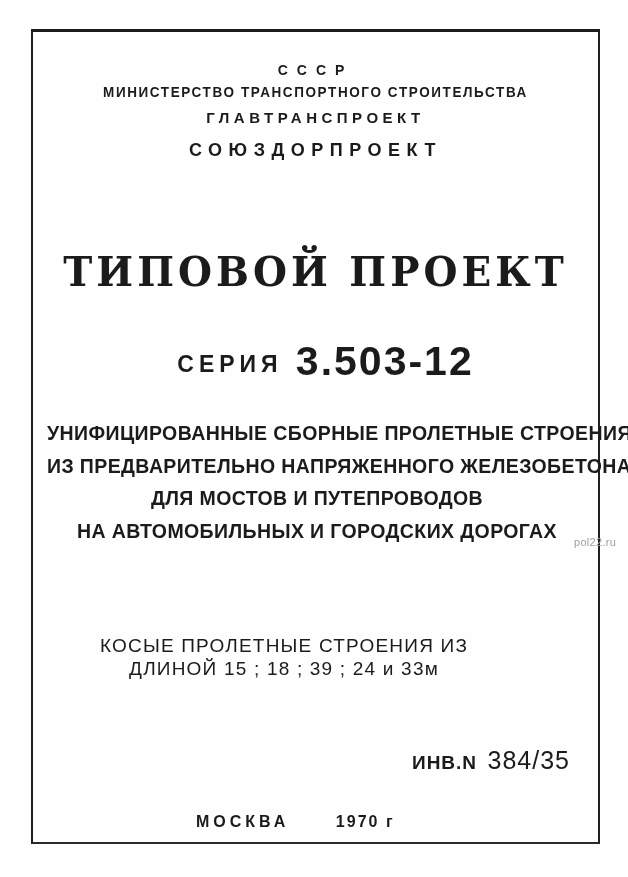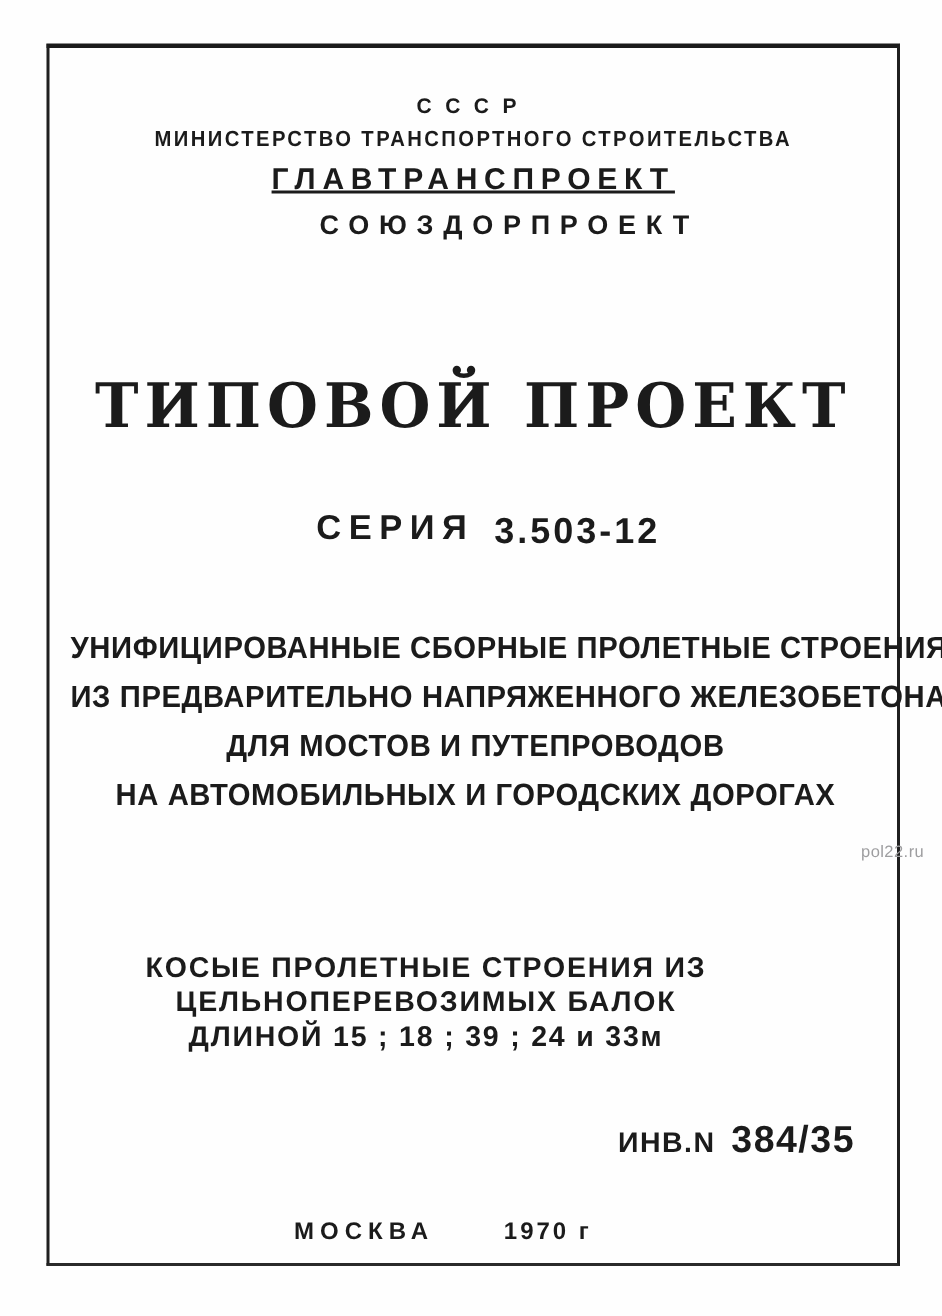--- a/index.html
+++ b/index.html
@@ -42,31 +42,29 @@
   }
   .ministry {
     top: 53px;
     font-size: 13.5px;
     font-weight: bold;
     letter-spacing: 1.6px;
     transform: scaleY(1.08);
   }
   .org1 {
     top: 77px;
-    font-size: 20px;
+    font-size: 15px;
     font-weight: bold;
     letter-spacing: 4.5px;
-    text-decoration: underline;
   }
   .org2 {
     top: 108px;
     font-size: 18px;
     font-weight: bold;
     letter-spacing: 6.5px;
-    padding-left: 24px;
   }
 
   
   .main-title {
     top: 216px;
     font-family: "DejaVu Serif", serif;
     font-size: 39px;
     font-weight: bold;
     letter-spacing: 4px;
     transform: scaleY(1.05);
@@ -78,21 +76,21 @@
     font-size: 26px;
     font-weight: bold;
   }
   .series-label {
     font-size: 23px;
     letter-spacing: 5px;
     vertical-align: 3px;
     margin-left: 20px;
   }
   .series-number {
-    font-size: 24px;
+    font-size: 41px;
     letter-spacing: 2px;
     margin-left: 6px;
   }
 
   
   .description {
     top: 388px;
     left: 14px;
     width: 540px;
     text-align: center;
@@ -121,59 +119,59 @@
     vertical-align: -4px;
   }
 
   
   .subtitle {
     top: 602px;
     left: 36px;
     width: 430px;
     text-align: center;
     font-size: 19px;
-    font-weight: bold;
+    font-weight: normal;
     line-height: 23px;
     letter-spacing: 1.2px;
   }
   .subtitle div { white-space: nowrap; }
 
   
   .inventory {
     top: 714px;
     right: 28px;
     text-align: right;
   }
   .inv-label {
     font-size: 19px;
     font-weight: bold;
     letter-spacing: 1px;
   }
   .inv-number {
     font-size: 25px;
-    font-weight: bold;
+    font-weight: normal;
     letter-spacing: 1px;
     margin-left: 6px;
   }
 
   
   .footer-line {
     top: 781px;
     left: 163px;
     font-size: 16px;
     letter-spacing: 4px;
     font-weight: bold;
   }
   .footer-year { margin-left: 38px; letter-spacing: 2px; }
 
   
   .watermark {
     position: absolute;
     left: 574px;
-    top: 562px;
+    top: 536px;
     font-size: 11px;
     color: #9e9ea0;
     letter-spacing: 0.3px;
     z-index: 5;
   }
 </style>
 </head>
 <body>
 
 <div class="page">
@@ -197,21 +195,20 @@
     <div class="abs description">
       <div>УНИФИЦИРОВАННЫЕ СБОРНЫЕ ПРОЛЕТНЫЕ СТРОЕНИЯ</div>
       <div>ИЗ ПРЕДВАРИТЕЛЬНО НАПРЯЖЕННОГО ЖЕЛЕЗОБЕТОНА</div>
       <div>ДЛЯ МОСТОВ И ПУТЕПРОВОДОВ</div>
       <div>НА АВТОМОБИЛЬНЫХ И ГОРОДСКИХ ДОРОГАХ</div>
     </div>
 
 
     <div class="abs subtitle">
       <div>КОСЫЕ ПРОЛЕТНЫЕ СТРОЕНИЯ ИЗ</div>
-      <div>ЦЕЛЬНОПЕРЕВОЗИМЫХ БАЛОК</div>
       <div>ДЛИНОЙ 15 ; 18 ; 39 ; 24 и 33м</div>
     </div>
 
     <div class="abs inventory">
       <span class="inv-label">ИНВ.N</span>
       <span class="inv-number">384/35</span>
     </div>
 
     <div class="abs footer-line">
       <span>МОСКВА</span>

